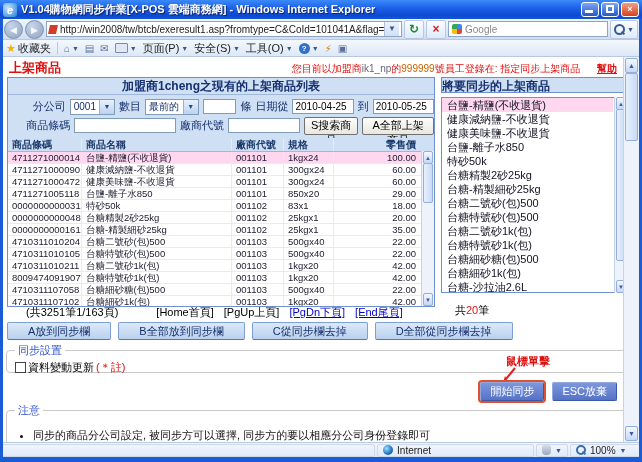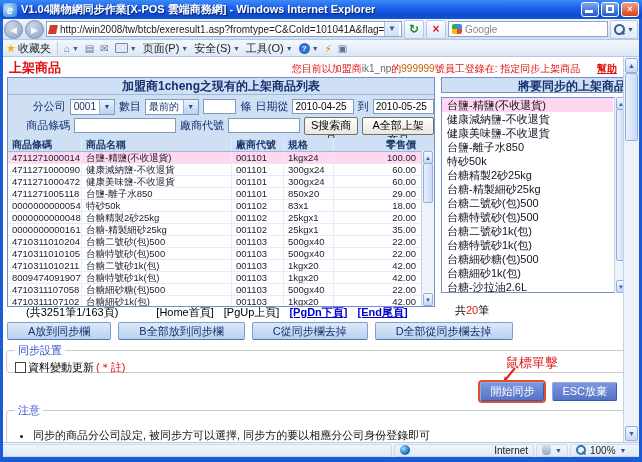--- a/index.html
+++ b/index.html
@@ -102,45 +102,45 @@
   .sb .ar{position:absolute;left:1px;right:1px;height:11px;border:1px solid #93aedb;border-radius:2px;
     background:linear-gradient(180deg,#f4f8ff,#c6d8f4);color:#3a5a9c;font-size:6px;
     display:flex;align-items:center;justify-content:center;}
   .sb .ar.up{top:0;} .sb .ar.dn{bottom:0;}
   .sb .thumb{position:absolute;left:1px;right:1px;border:1px solid #93aedb;border-radius:2px;
     background:linear-gradient(90deg,#e8f0fe,#c8daf6);}
   .tbl-sb{top:0;bottom:0;right:0;width:13px;}
   
   .pagerow{position:absolute;left:8px;top:248px;width:424px;display:flex;font-size:11px;gap:10px;white-space:nowrap;}
   .pagerow .sum{margin-right:28px;margin-left:15px;}
-  .plink{color:var(--link_blue,#0000cc);text-decoration:underline;font-weight:bold;}
+  .plink{color:var(--link_blue,#0000cc);text-decoration:underline;}
   
   .abcdrow{position:absolute;left:4px;top:265px;display:flex;gap:7px;}
   .btn-lite{height:18px;border:1px solid #7d9fd4;border-bottom-color:#5577b4;border-radius:2px;
     background:linear-gradient(180deg,#dce9f9,#b9d0ee);color:#16306e;font-size:11px;padding:0 20px;
     font-family:"Liberation Sans","DejaVu Sans",sans-serif;}
   
   .rpanel{position:absolute;left:438px;top:20px;width:186px;}
   .rphead{height:16px;border:1px solid var(--accent_border,#6f8fcf);background:var(--panel_bg,#cfe0f5);
-    text-align:right;font-weight:bold;color:#16306e;font-size:12px;line-height:16px;box-sizing:border-box;}
+    text-align:left;font-weight:bold;color:#16306e;font-size:12px;line-height:16px;box-sizing:border-box;}
   .rplist{position:relative;margin-top:4px;height:196px;border:1px solid var(--accent_border,#6f8fcf);
     background:#fff;box-sizing:border-box;overflow:hidden;padding-right:13px;}
   .litem{height:14px;line-height:14px;font-size:11px;padding-left:5px;white-space:nowrap;overflow:hidden;color:#112;}
   .litem.hl{background:var(--highlight_pink,#ffd7ee);}
   .rp-sb{top:0;bottom:0;right:0;width:13px;}
   .rptotal{margin-top:10px;padding-left:14px;font-size:11px;}
   .rptotal .cnt{color:#e01010;}
   
   fieldset{border:1px solid #c9c9c9;border-radius:4px;margin:0;padding:2px 8px 4px 8px;}
   legend{color:#3355cc;font-size:11px;padding:0 3px;}
   .syncset{position:absolute;left:3px;top:286px;width:614px;height:22px;}
   .cbrow{display:flex;align-items:center;gap:2px;font-size:11px;}
   .cbox{width:11px;height:11px;border:1px solid #444;background:#fff;box-sizing:border-box;}
   .notemark{color:#e01010;}
-  .mousenote{position:absolute;left:503px;top:297px;color:#e01010;font-weight:normal;font-size:13px;}
+  .mousenote{position:absolute;left:503px;top:297px;color:#e01010;font-weight:bold;font-size:11px;}
   .clickarrow{position:absolute;left:496px;top:310px;}
   .actionrow{position:absolute;right:22px;top:325px;display:flex;gap:8px;}
   .btn-blue{height:19px;border:1px solid #3a58a8;border-top-color:#8fa8e0;border-left-color:#8fa8e0;
     border-radius:2px;background:linear-gradient(180deg,#7d97dd,#5572c6);color:#fff;font-size:11px;
     padding:0 9px;font-family:"Liberation Sans","DejaVu Sans",sans-serif;}
   .btn-blue.start{outline:2px solid #e05030;}
   .noticeset{position:absolute;left:3px;top:346px;width:614px;height:80px;}
   .noticeset ul{margin:8px 0 0 18px;padding:0;}
   .noticeset li{font-size:11px;margin-bottom:2px;color:#111;list-style-type:disc;}
   
@@ -315,21 +315,21 @@
             <div class="tc c4">60.00</div>
           </div>
           <div class="trow">
             <div class="tc c0">4711271005118</div>
             <div class="tc c1">台鹽-離子水850</div>
             <div class="tc c2">001101</div>
             <div class="tc c3">850x20</div>
             <div class="tc c4">29.00</div>
           </div>
           <div class="trow">
-            <div class="tc c0">0000000000054</div>
+            <div class="tc c0">0000000000031</div>
             <div class="tc c1">特砂50k</div>
             <div class="tc c2">001102</div>
             <div class="tc c3">83x1</div>
             <div class="tc c4">18.00</div>
           </div>
           <div class="trow">
             <div class="tc c0">0000000000048</div>
             <div class="tc c1">台糖精製2砂25kg</div>
             <div class="tc c2">001102</div>
             <div class="tc c3">25kgx1</div>
@@ -465,21 +465,21 @@
 </div>
 
 <div class="page-sb">
   <div class="ar up">▲</div>
   <div class="thumb"></div>
   <div class="ar dn">▼</div>
 </div>
 
 <div class="statusbar">
   <div class="ssec grow"></div>
-  <div class="ssec" style="width:140px;justify-content:space-between;">
+  <div class="ssec" style="width:157px;">
     <span class="globe"></span>
     <span>Internet</span>
   </div>
   <div class="ssec">
     <span class="shield"></span>
     <span class="smallarr">▼</span>
   </div>
   <div class="ssec" style="width:72px;">
     <span class="zoomglass"></span>
     <span>100%</span>

